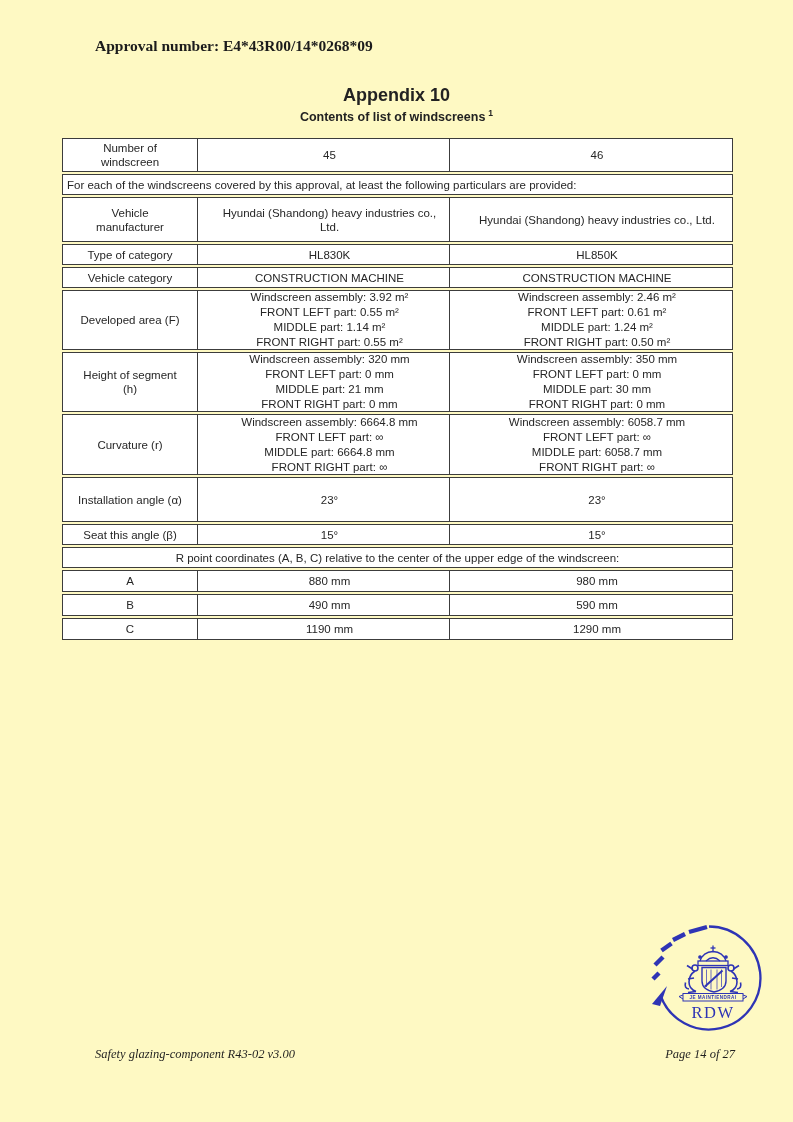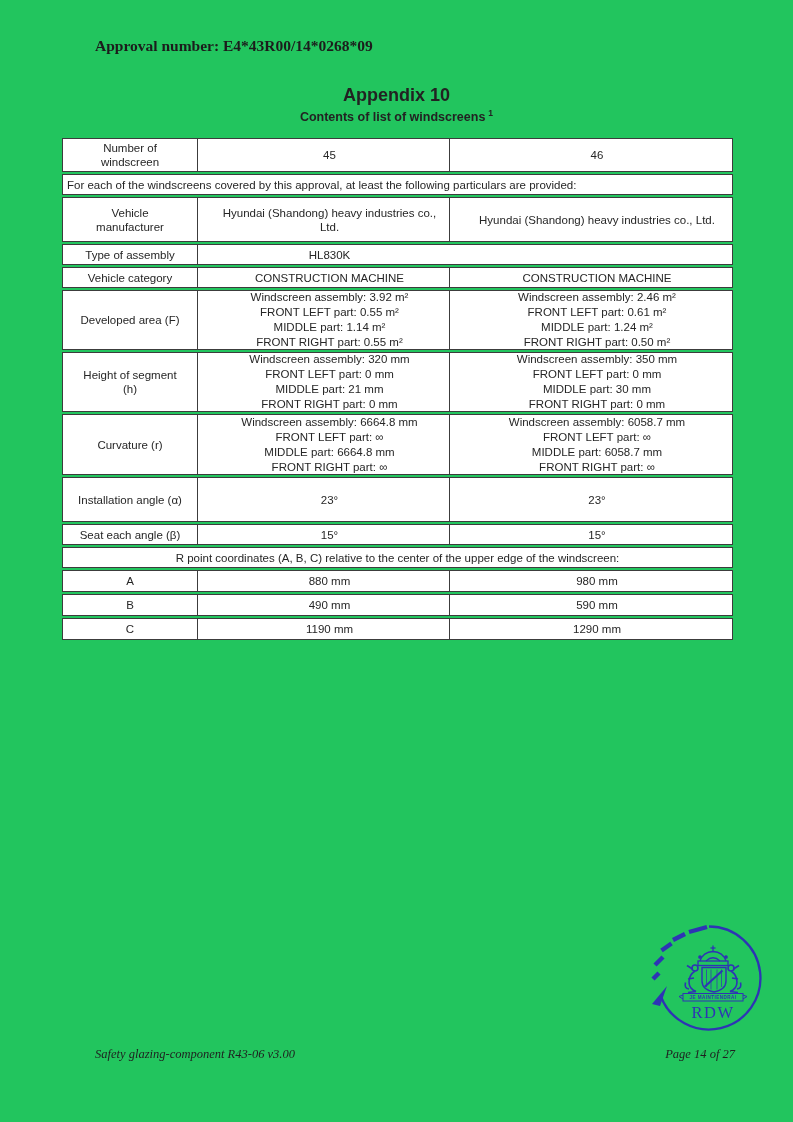--- a/index.html
+++ b/index.html
@@ -1,19 +1,19 @@
 <!DOCTYPE html>
 <html style="--stamp-color: #2e34b5;"><head>
 <meta charset="utf-8">
 <style>
   :root { --stamp-color:#2e34b5; --ink:#2e2e2e; --line:#3c3c3c; }
   * { margin:0; padding:0; box-sizing:border-box; }
   body { background:#fff; }
   .page {
-    position:relative; width:793px; height:1122px; background:#22c55e;
+    position:relative; width:793px; height:1122px; background:#fef9c3;
     font-family:"Liberation Sans", sans-serif; color:var(--ink); overflow:hidden;
   }
   .approval {
     position:absolute; left:95px; top:37px;
     font-family:"Liberation Serif", serif; font-weight:bold; font-size:15.5px; color:#1c1c1c;
   }
   .appendix {
     position:absolute; top:85px; left:0; width:100%; text-align:center;
     font-weight:bold; font-size:18px; color:#222;
   }
@@ -100,24 +100,27 @@
       <div class="c c2">
           <span class="mw220">Hyundai (Shandong) heavy industries co., Ltd.</span>
         </div>
       <div class="c c3">
           <span class="mw250">Hyundai (Shandong) heavy industries co., Ltd.</span>
         </div>
     </div>
 
     <div class="row h21">
       <div class="c label">
-          <span class="li nowrap">Type of assembly</span>
+          <span class="li nowrap">Type of category</span>
         </div>
       <div class="c c2">
           <span>HL830K</span>
+        </div>
+      <div class="c c3">
+          <span>HL850K</span>
         </div>
     </div>
 
     <div class="row h21">
       <div class="c label">
           <span class="li nowrap">Vehicle category</span>
         </div>
       <div class="c c2">
           <span>CONSTRUCTION MACHINE</span>
         </div>
@@ -199,21 +202,21 @@
       <div class="c c2">
           <span>23°</span>
         </div>
       <div class="c c3">
           <span>23°</span>
         </div>
     </div>
 
     <div class="row h21">
       <div class="c label">
-          <span class="li nowrap">Seat each angle (β)</span>
+          <span class="li nowrap">Seat this angle (β)</span>
         </div>
       <div class="c c2">
           <span>15°</span>
         </div>
       <div class="c c3">
           <span>15°</span>
         </div>
     </div>
 
     <div class="row h21 full">
@@ -311,16 +314,16 @@
     </g>
 
     <g>
       <rect x="33" y="73.5" width="60" height="7.5" fill="none" stroke="currentColor" stroke-width="1"></rect>
       <path d="M 33 75 l -4 1.5 4 2.5 M 93 75 l 4 1.5 -4 2.5" fill="none" stroke="currentColor" stroke-width="1"></path>
       <text class="motto-t" x="63" y="79.3" text-anchor="middle">JE MAINTIENDRAI</text>
     </g>
     <text class="org-t" x="63" y="98" text-anchor="middle">RDW</text>
   </svg>
 
-  <div class="footer-left">Safety glazing-component R43-06 v3.00</div>
+  <div class="footer-left">Safety glazing-component R43-02 v3.00</div>
   <div class="footer-right">Page 14 of 27</div>
 
 </div>
 
 </body></html>

